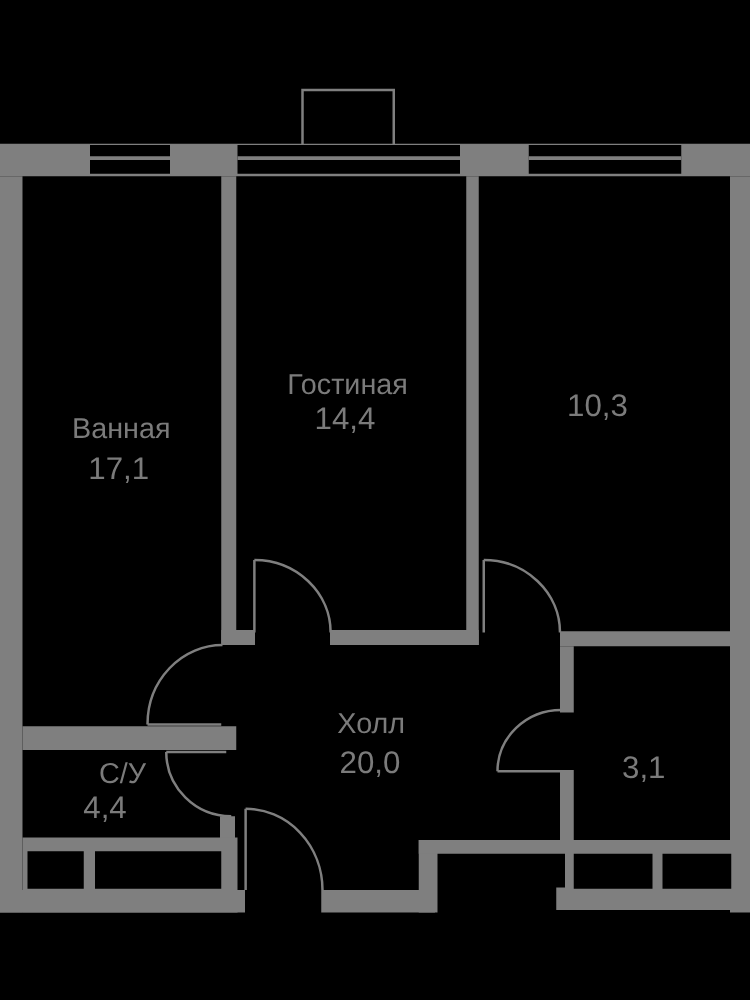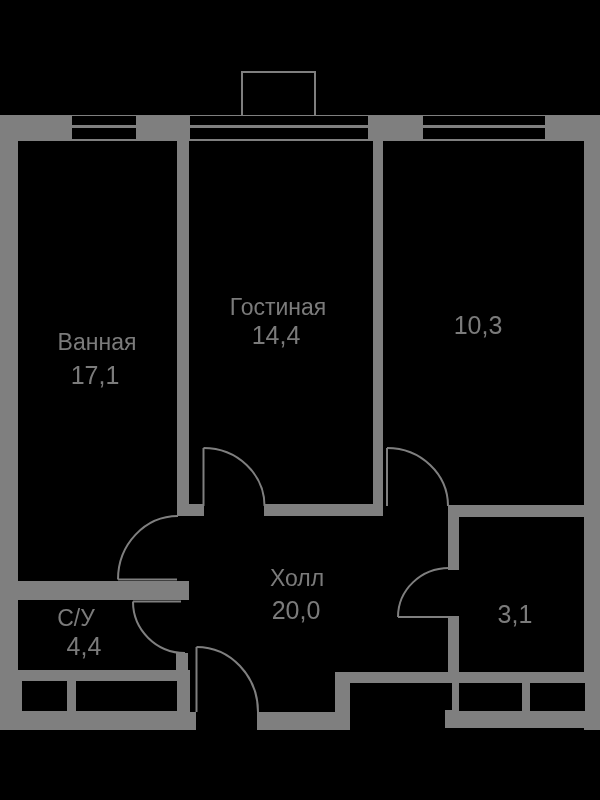--- a/index.html
+++ b/index.html
@@ -71,18 +71,18 @@
   <div class="lbl num" style="left:95px;top:362px">17,1</div>
 
   <div class="lbl" style="left:278px;top:295px">Гостиная</div>
   <div class="lbl num" style="left:276px;top:322px">14,4</div>
 
   <div class="lbl num" style="left:478px;top:312px">10,3</div>
 
   <div class="lbl" style="left:297px;top:566px">Холл</div>
   <div class="lbl num" style="left:296px;top:597px">20,0</div>
 
-  <div class="lbl" style="left:76px;top:606px">С/У</div>
+  <div class="lbl" style="left:98px;top:606px">С/У</div>
   <div class="lbl num" style="left:84px;top:633px">4,4</div>
 
   <div class="lbl num" style="left:515px;top:601px">3,1</div>
 
 </div>
 
 </body></html>

